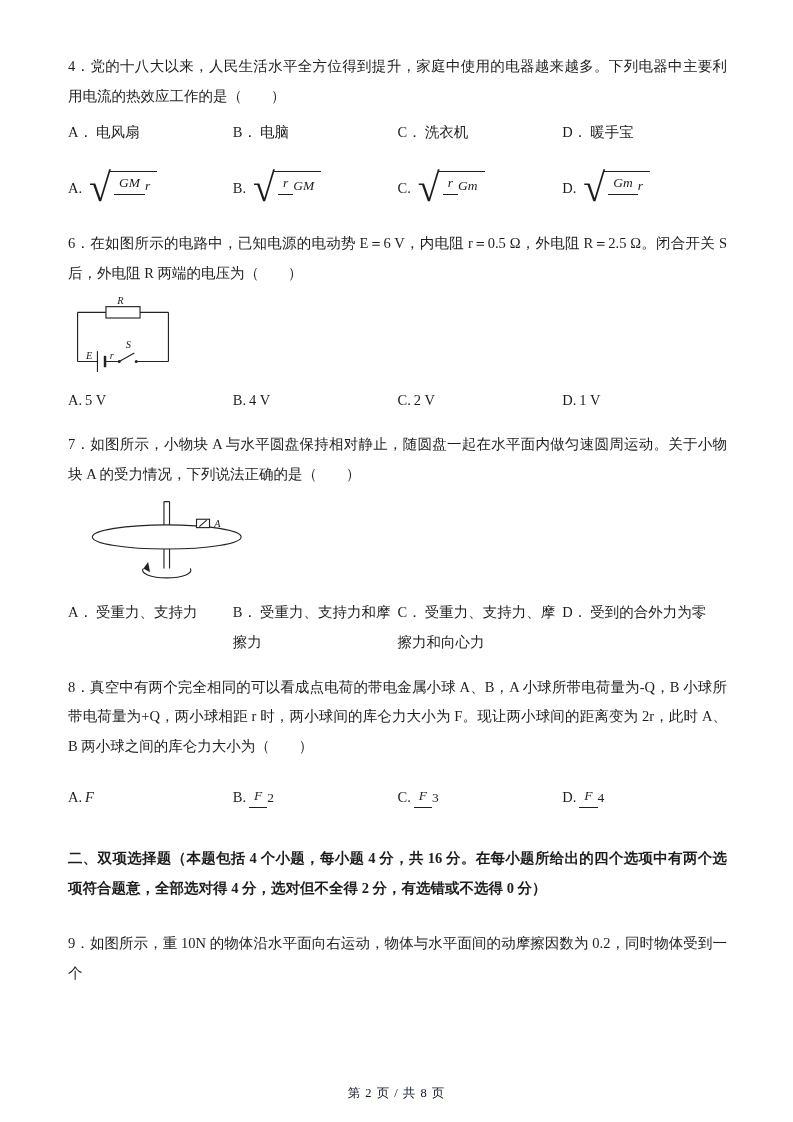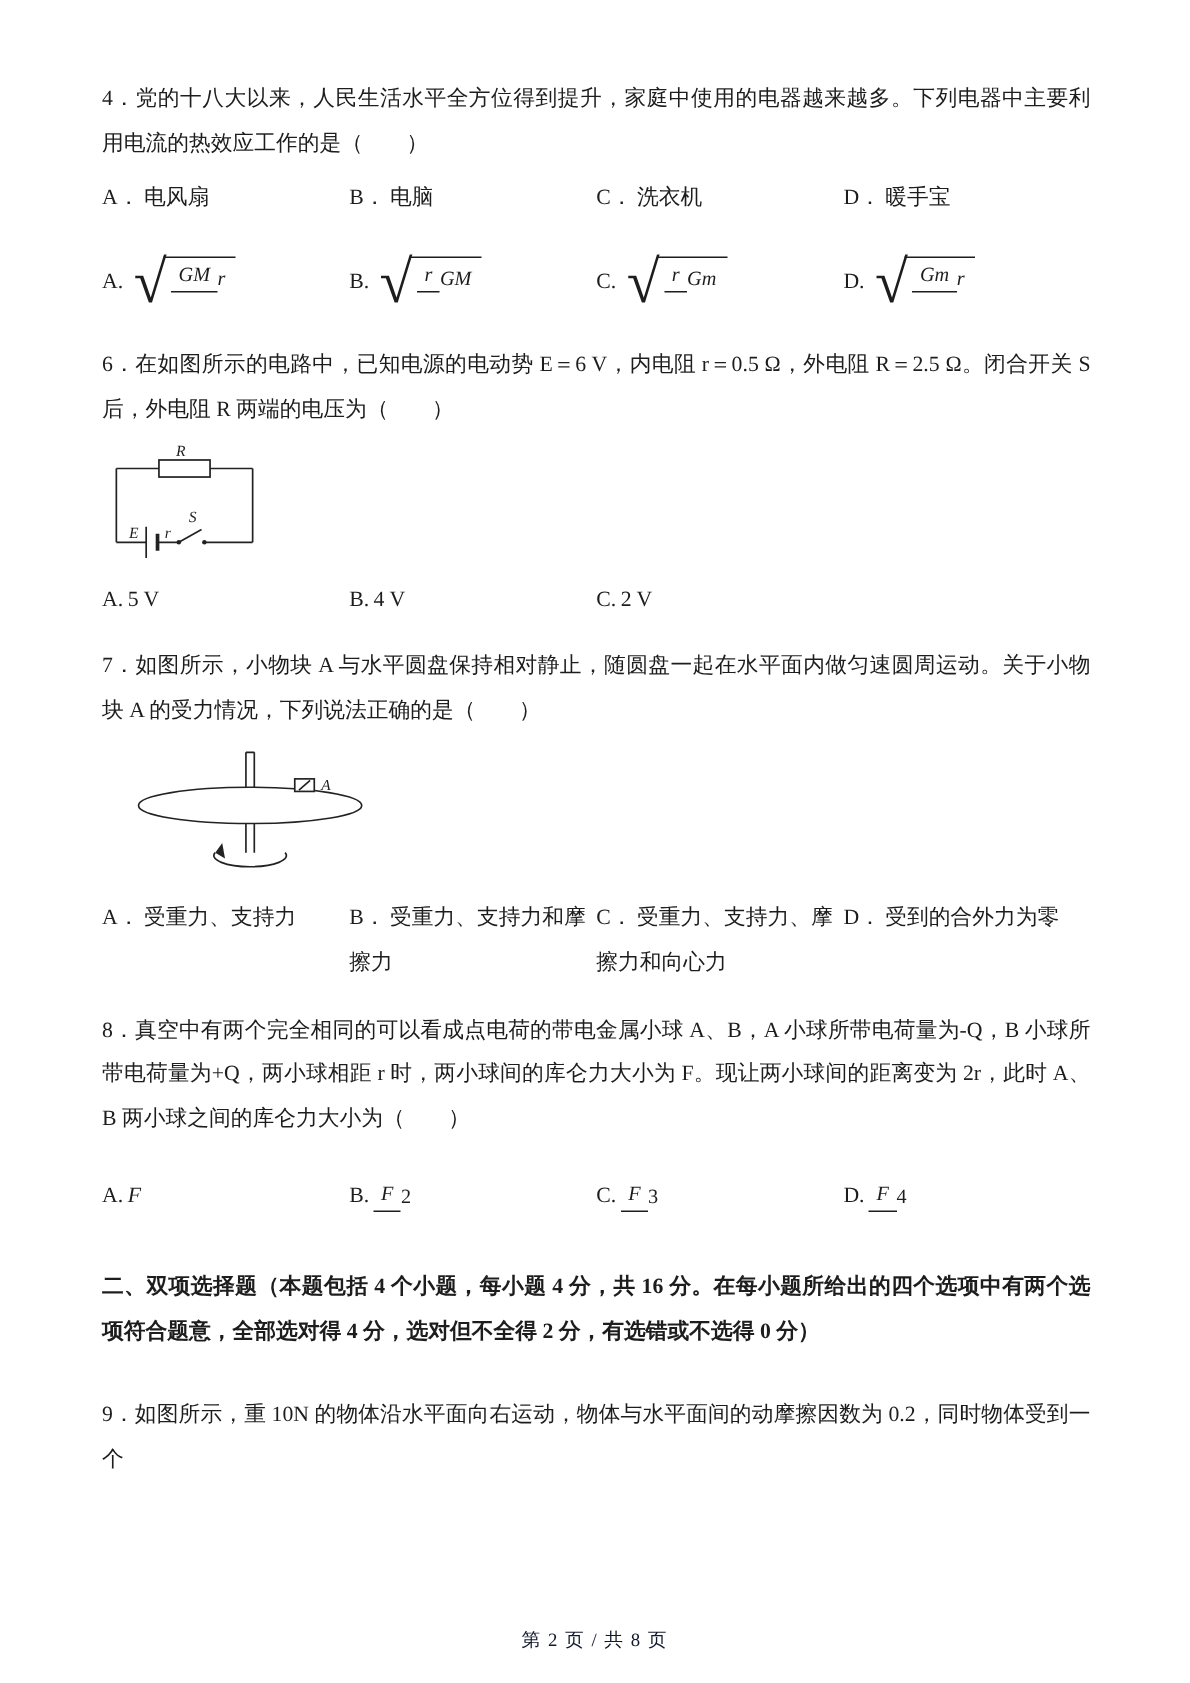--- a/index.html
+++ b/index.html
@@ -123,20 +123,21 @@
         <text x="50" y="9">R</text>
         <text x="17" y="67">E</text>
         <text x="42" y="67">r</text>
         <text x="59" y="56">S</text>
       </g>
     </svg>
     <div class="opts-grid">
       <span class="opt"><span class="lab">A.</span><span>5 V</span></span>
       <span class="opt"><span class="lab">B.</span><span>4 V</span></span>
       <span class="opt"><span class="lab">C.</span><span>2 V</span></span>
+      <span class="opt"><span class="lab">D.</span><span>1 V</span></span>
     </div>
   </section>
 
   <section class="question">
     <p class="stem">7．如图所示，小物块 A 与水平圆盘保持相对静止，随圆盘一起在水平面内做匀速圆周运动。关于小物块 A 的受力情况，下列说法正确的是（　　）</p>
     <svg class="fig" viewBox="0 0 215 100" width="200" height="93">
       <g stroke="#222" stroke-width="1.2" fill="#fff">
         <path d="M101,6 H107 M101,6 V34 M107,6 V34" fill="none"></path>
         <ellipse cx="104" cy="44" rx="80" ry="13"></ellipse>
         <path d="M101,57 V78 M107,57 V78" fill="none"></path>

